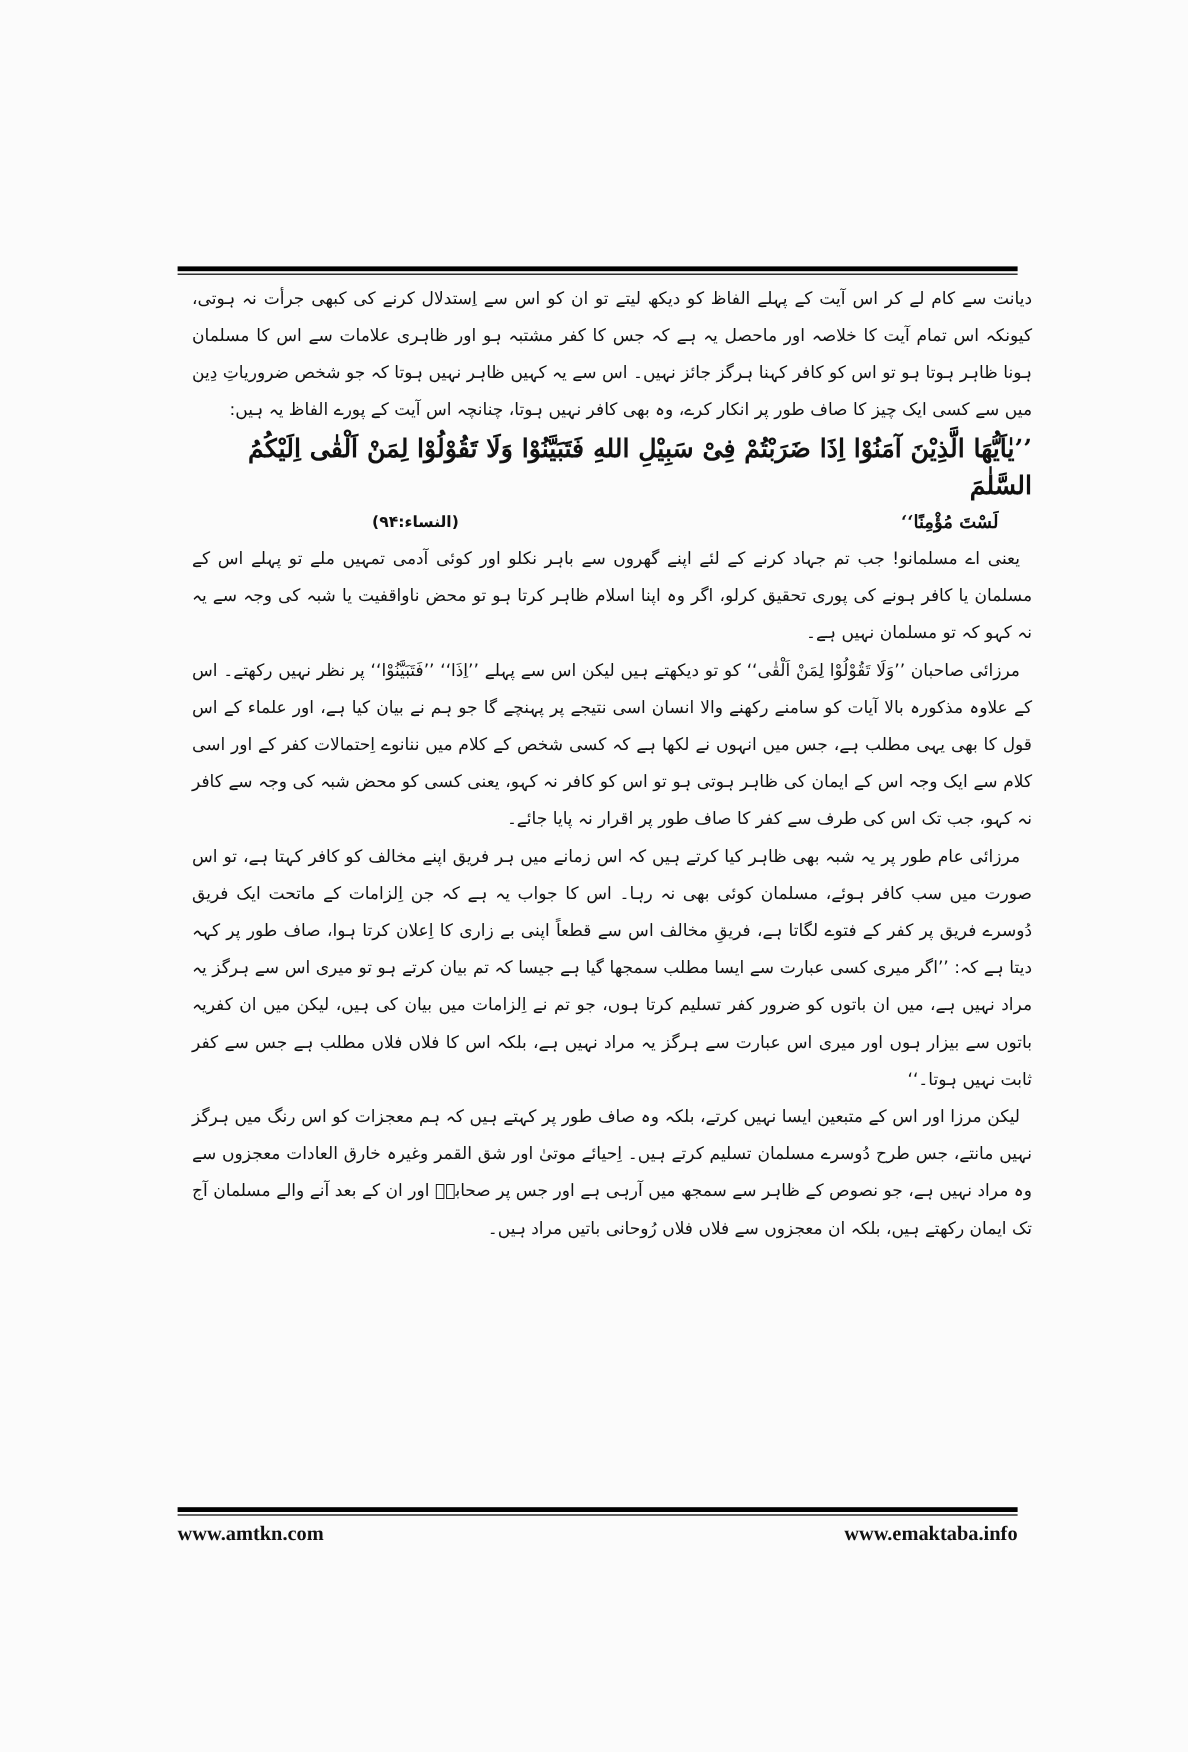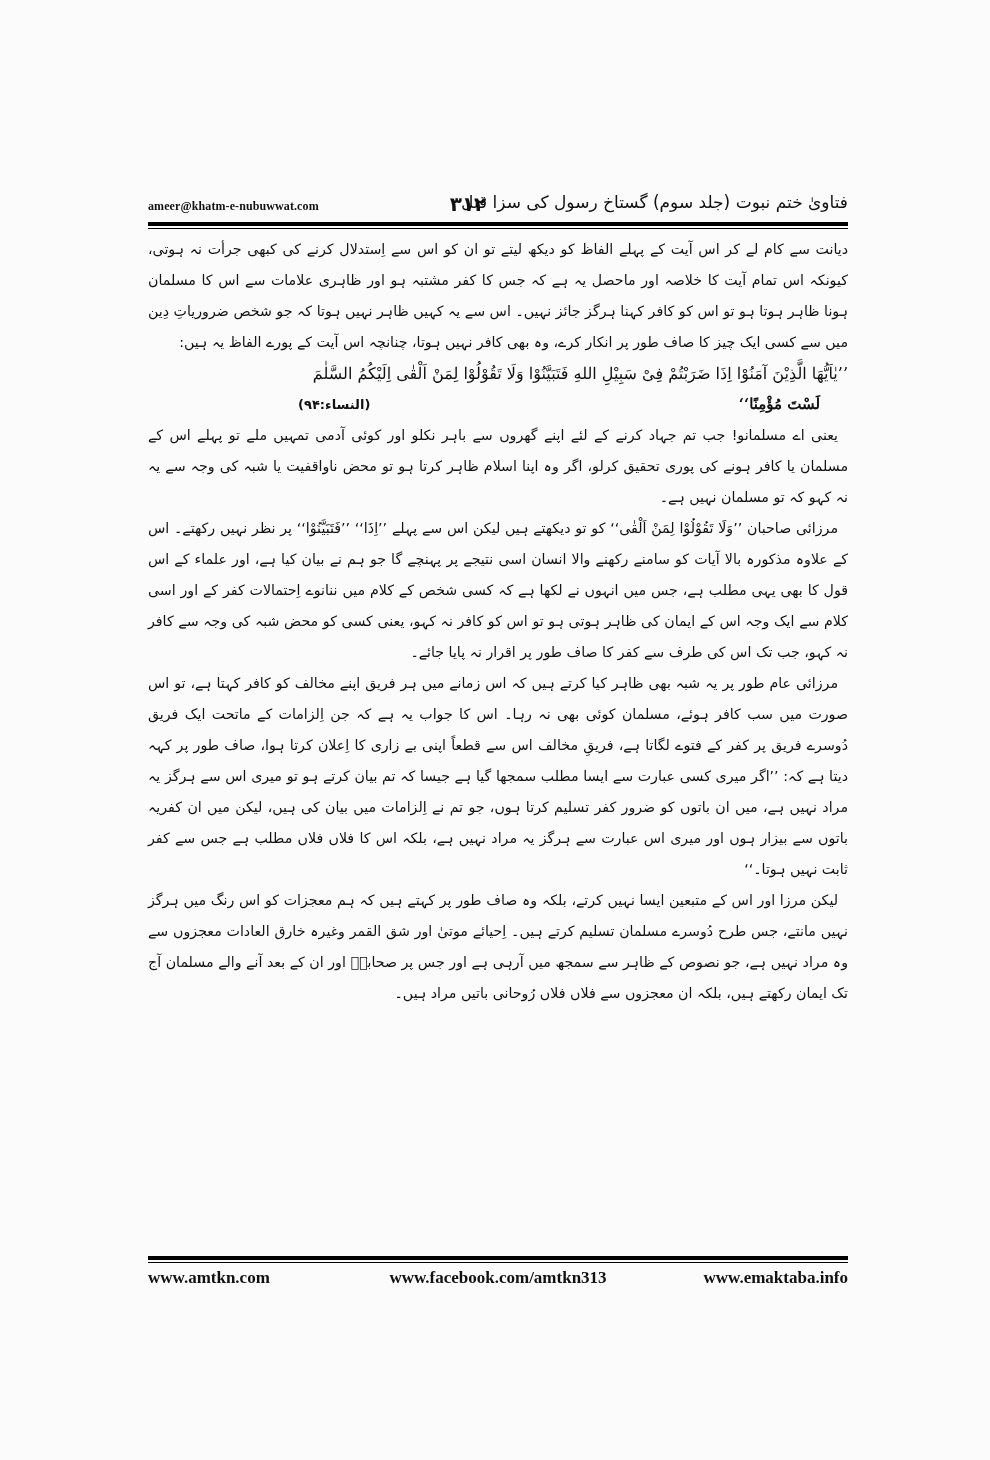--- a/index.html
+++ b/index.html
@@ -68,42 +68,42 @@
     .rule-thin {
       position: absolute;
       left: 0;
       width: 700px;
       height: 1px;
       background: #000;
     }
     .content {
       position: absolute;
       top: 234px;
-      left: 0;
+      left: 12px;
       width: 700px;
       direction: rtl;
       text-align: justify;
       text-align-last: right;
       font-family: "DejaVu Sans", sans-serif;
       font-size: 14.2px;
       line-height: 31px;
     }
     .content p {
       margin: 0;
       padding: 0;
     }
     .content p.indent {
       text-indent: 10px;
     }
     .verse {
       margin: 0;
       padding: 0 28px 0 0;
       font-family: "DejaVu Serif", serif;
-      font-weight: normal;
-      font-size: 16px;
+      font-weight: bold;
+      font-size: 21px;
       line-height: 31px;
       text-align: right;
     }
     .verse-line2 {
       position: relative;
       padding-right: 28px;
       font-family: "DejaVu Serif", serif;
       font-weight: bold;
       font-size: 15px;
       line-height: 31px;
@@ -129,25 +129,20 @@
     }
     .footer .f-left { position: absolute; left: 0; top: 0; }
     .footer .f-center { position: absolute; left: 0; width: 700px; text-align: center; top: 0; }
     .footer .f-right { position: absolute; right: 0; top: 0; }
   </style>
 </head>
 <body>
 
 <div class="page">
 
-  <div class="header">
-    <span class="email">ameer@khatm-e-nubuwwat.com</span>
-    <span class="pageno">۳۱۲</span>
-    <span class="book-title">فتاویٰ ختم نبوت (جلد سوم) گستاخ رسول کی سزا قتل</span>
-  </div>
   <div class="rule-thick" style="top:222px;"></div>
   <div class="rule-thin" style="top:228px;"></div>
 
   <div class="content">
     <p>دیانت سے کام لے کر اس آیت کے پہلے الفاظ کو دیکھ لیتے تو ان کو اس سے اِستدلال کرنے کی کبھی جرأت نہ ہوتی، کیونکہ اس تمام آیت کا خلاصہ اور ماحصل یہ ہے کہ جس کا کفر مشتبہ ہو اور ظاہری علامات سے اس کا مسلمان ہونا ظاہر ہوتا ہو تو اس کو کافر کہنا ہرگز جائز نہیں۔ اس سے یہ کہیں ظاہر نہیں ہوتا کہ جو شخص ضروریاتِ دِین میں سے کسی ایک چیز کا صاف طور پر انکار کرے، وہ بھی کافر نہیں ہوتا، چنانچہ اس آیت کے پورے الفاظ یہ ہیں:</p>
 
     <p class="verse">’’یٰاَیُّھَا الَّذِیْنَ آمَنُوْا اِذَا ضَرَبْتُمْ فِیْ سَبِیْلِ اللهِ فَتَبَیَّنُوْا وَلَا تَقُوْلُوْا لِمَنْ اَلْقٰی اِلَیْکُمُ السَّلٰمَ</p>
     <div class="verse-line2">
       <span>لَسْتَ مُؤْمِنًا‘‘</span>
       <span class="verse-ref">(النساء:۹۴)</span>
@@ -157,16 +152,15 @@
     <p class="indent">مرزائی صاحبان ’’وَلَا تَقُوْلُوْا لِمَنْ اَلْقٰی‘‘ کو تو دیکھتے ہیں لیکن اس سے پہلے ’’اِذَا‘‘ ’’فَتَبَیَّنُوْا‘‘ پر نظر نہیں رکھتے۔ اس کے علاوہ مذکورہ بالا آیات کو سامنے رکھنے والا انسان اسی نتیجے پر پہنچے گا جو ہم نے بیان کیا ہے، اور علماء کے اس قول کا بھی یہی مطلب ہے، جس میں انہوں نے لکھا ہے کہ کسی شخص کے کلام میں ننانوے اِحتمالات کفر کے اور اسی کلام سے ایک وجہ اس کے ایمان کی ظاہر ہوتی ہو تو اس کو کافر نہ کہو، یعنی کسی کو محض شبہ کی وجہ سے کافر نہ کہو، جب تک اس کی طرف سے کفر کا صاف طور پر اقرار نہ پایا جائے۔</p>
     <p class="indent">مرزائی عام طور پر یہ شبہ بھی ظاہر کیا کرتے ہیں کہ اس زمانے میں ہر فریق اپنے مخالف کو کافر کہتا ہے، تو اس صورت میں سب کافر ہوئے، مسلمان کوئی بھی نہ رہا۔ اس کا جواب یہ ہے کہ جن اِلزامات کے ماتحت ایک فریق دُوسرے فریق پر کفر کے فتوے لگاتا ہے، فریقِ مخالف اس سے قطعاً اپنی بے زاری کا اِعلان کرتا ہوا، صاف طور پر کہہ دیتا ہے کہ: ’’اگر میری کسی عبارت سے ایسا مطلب سمجھا گیا ہے جیسا کہ تم بیان کرتے ہو تو میری اس سے ہرگز یہ مراد نہیں ہے، میں ان باتوں کو ضرور کفر تسلیم کرتا ہوں، جو تم نے اِلزامات میں بیان کی ہیں، لیکن میں ان کفریہ باتوں سے بیزار ہوں اور میری اس عبارت سے ہرگز یہ مراد نہیں ہے، بلکہ اس کا فلاں فلاں مطلب ہے جس سے کفر ثابت نہیں ہوتا۔‘‘</p>
     <p class="indent">لیکن مرزا اور اس کے متبعین ایسا نہیں کرتے، بلکہ وہ صاف طور پر کہتے ہیں کہ ہم معجزات کو اس رنگ میں ہرگز نہیں مانتے، جس طرح دُوسرے مسلمان تسلیم کرتے ہیں۔ اِحیائے موتیٰ اور شق القمر وغیرہ خارق العادات معجزوں سے وہ مراد نہیں ہے، جو نصوص کے ظاہر سے سمجھ میں آرہی ہے اور جس پر صحابہؓ اور ان کے بعد آنے والے مسلمان آج تک ایمان رکھتے ہیں، بلکہ ان معجزوں سے فلاں فلاں رُوحانی باتیں مراد ہیں۔</p>
   </div>
 
   <div class="rule-thick" style="top:1256px;"></div>
   <div class="rule-thin" style="top:1262px;"></div>
 
   <div class="footer">
     <span class="f-left">www.amtkn.com</span>
-    <span class="f-center">www.facebook.com/amtkn313</span>
     <span class="f-right">www.emaktaba.info</span>
   </div>
 </div>
 
 </body></html>

